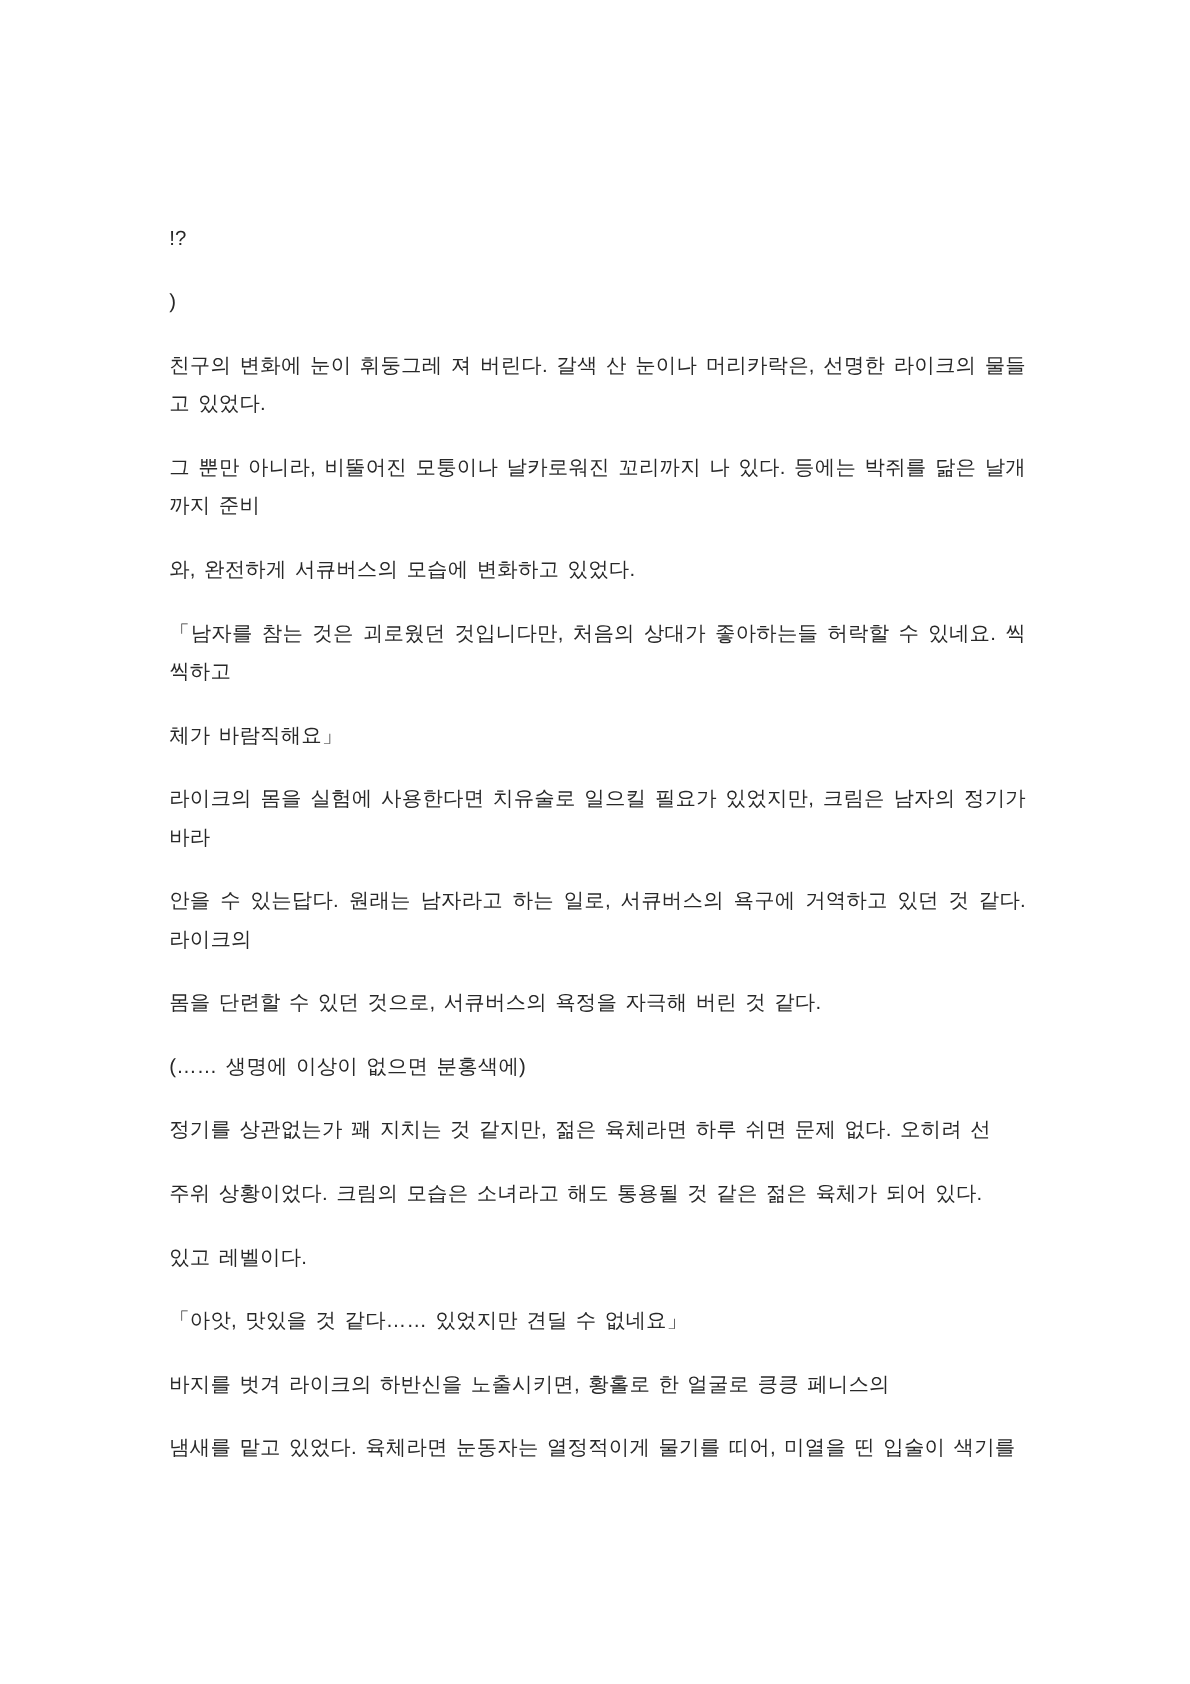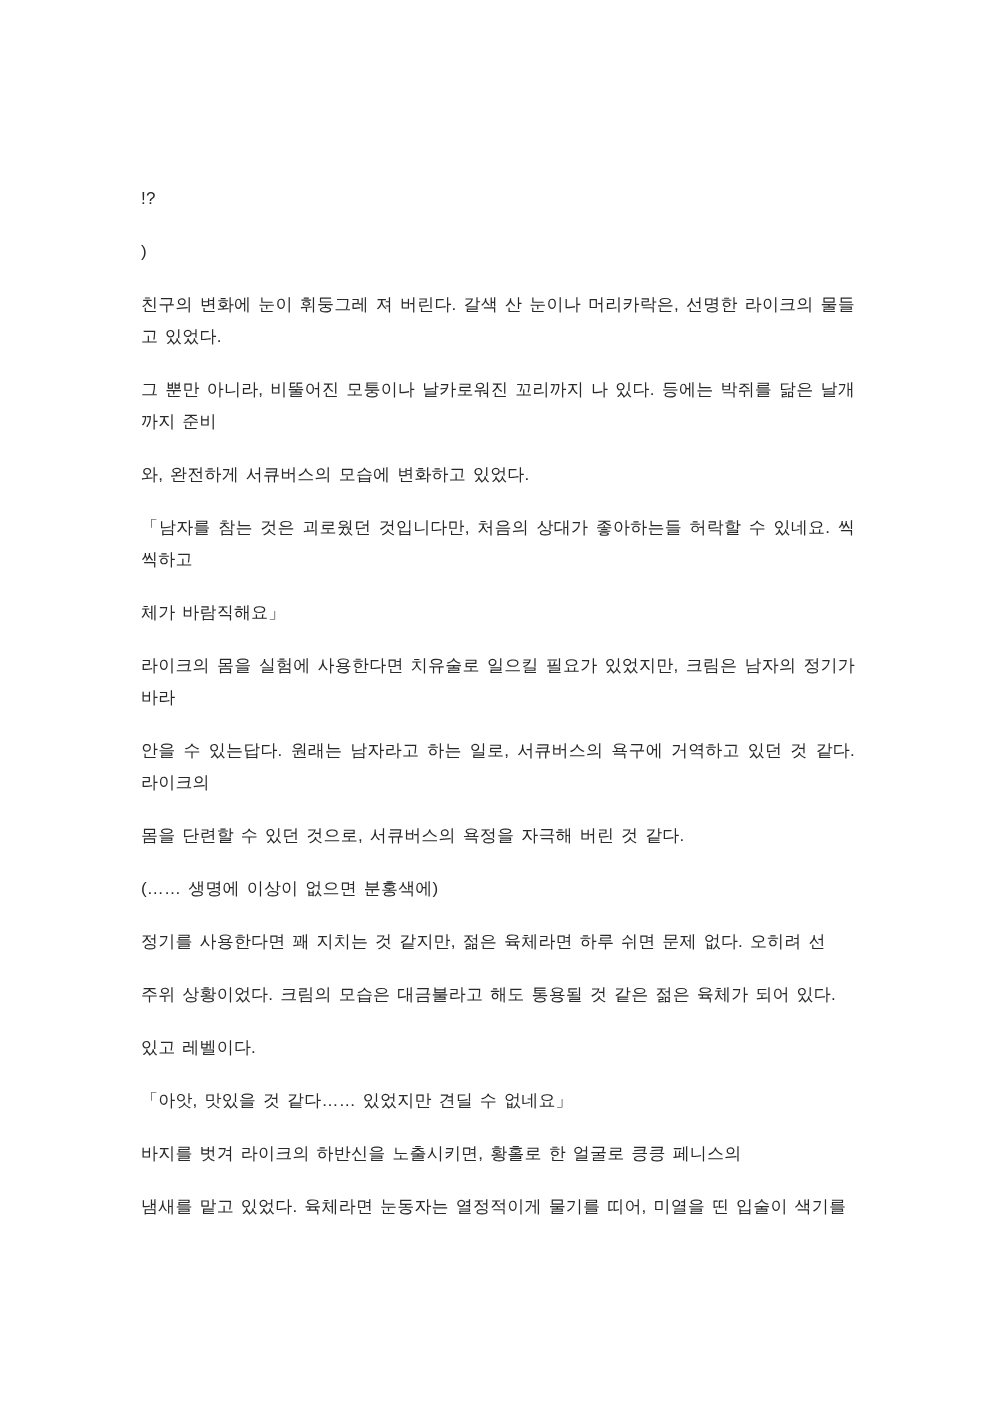--- a/index.html
+++ b/index.html
@@ -37,19 +37,19 @@
   <p class="para">)</p>
   <p class="para">친구의 변화에 눈이 휘둥그레 져 버린다. 갈색 산 눈이나 머리카락은, 선명한 라이크의 물들고 있었다.</p>
   <p class="para">그 뿐만 아니라, 비뚤어진 모퉁이나 날카로워진 꼬리까지 나 있다. 등에는 박쥐를 닮은 날개까지 준비</p>
   <p class="para">와, 완전하게 서큐버스의 모습에 변화하고 있었다.</p>
   <p class="para">「남자를 참는 것은 괴로웠던 것입니다만, 처음의 상대가 좋아하는들 허락할 수 있네요. 씩씩하고</p>
   <p class="para">체가 바람직해요」</p>
   <p class="para">라이크의 몸을 실험에 사용한다면 치유술로 일으킬 필요가 있었지만, 크림은 남자의 정기가 바라</p>
   <p class="para">안을 수 있는답다. 원래는 남자라고 하는 일로, 서큐버스의 욕구에 거역하고 있던 것 같다. 라이크의</p>
   <p class="para">몸을 단련할 수 있던 것으로, 서큐버스의 욕정을 자극해 버린 것 같다.</p>
   <p class="para">(…… 생명에 이상이 없으면 분홍색에)</p>
-  <p class="para">정기를 사용한다면 꽤 지치는 것 같지만, 젊은 육체라면 하루 쉬면 문제 없다. 오히려 선</p>
-  <p class="para">주위 상황이었다. 크림의 모습은 대금불라고 해도 통용될 것 같은 젊은 육체가 되어 있다.</p>
+  <p class="para">정기를 상관없는가 꽤 지치는 것 같지만, 젊은 육체라면 하루 쉬면 문제 없다. 오히려 선</p>
+  <p class="para">주위 상황이었다. 크림의 모습은 소녀라고 해도 통용될 것 같은 젊은 육체가 되어 있다.</p>
   <p class="para">있고 레벨이다.</p>
   <p class="para">「아앗, 맛있을 것 같다…… 있었지만 견딜 수 없네요」</p>
   <p class="para">바지를 벗겨 라이크의 하반신을 노출시키면, 황홀로 한 얼굴로 킁킁 페니스의</p>
   <p class="para">냄새를 맡고 있었다. 육체라면 눈동자는 열정적이게 물기를 띠어, 미열을 띤 입술이 색기를</p>
 </main>
 
 </body></html>

